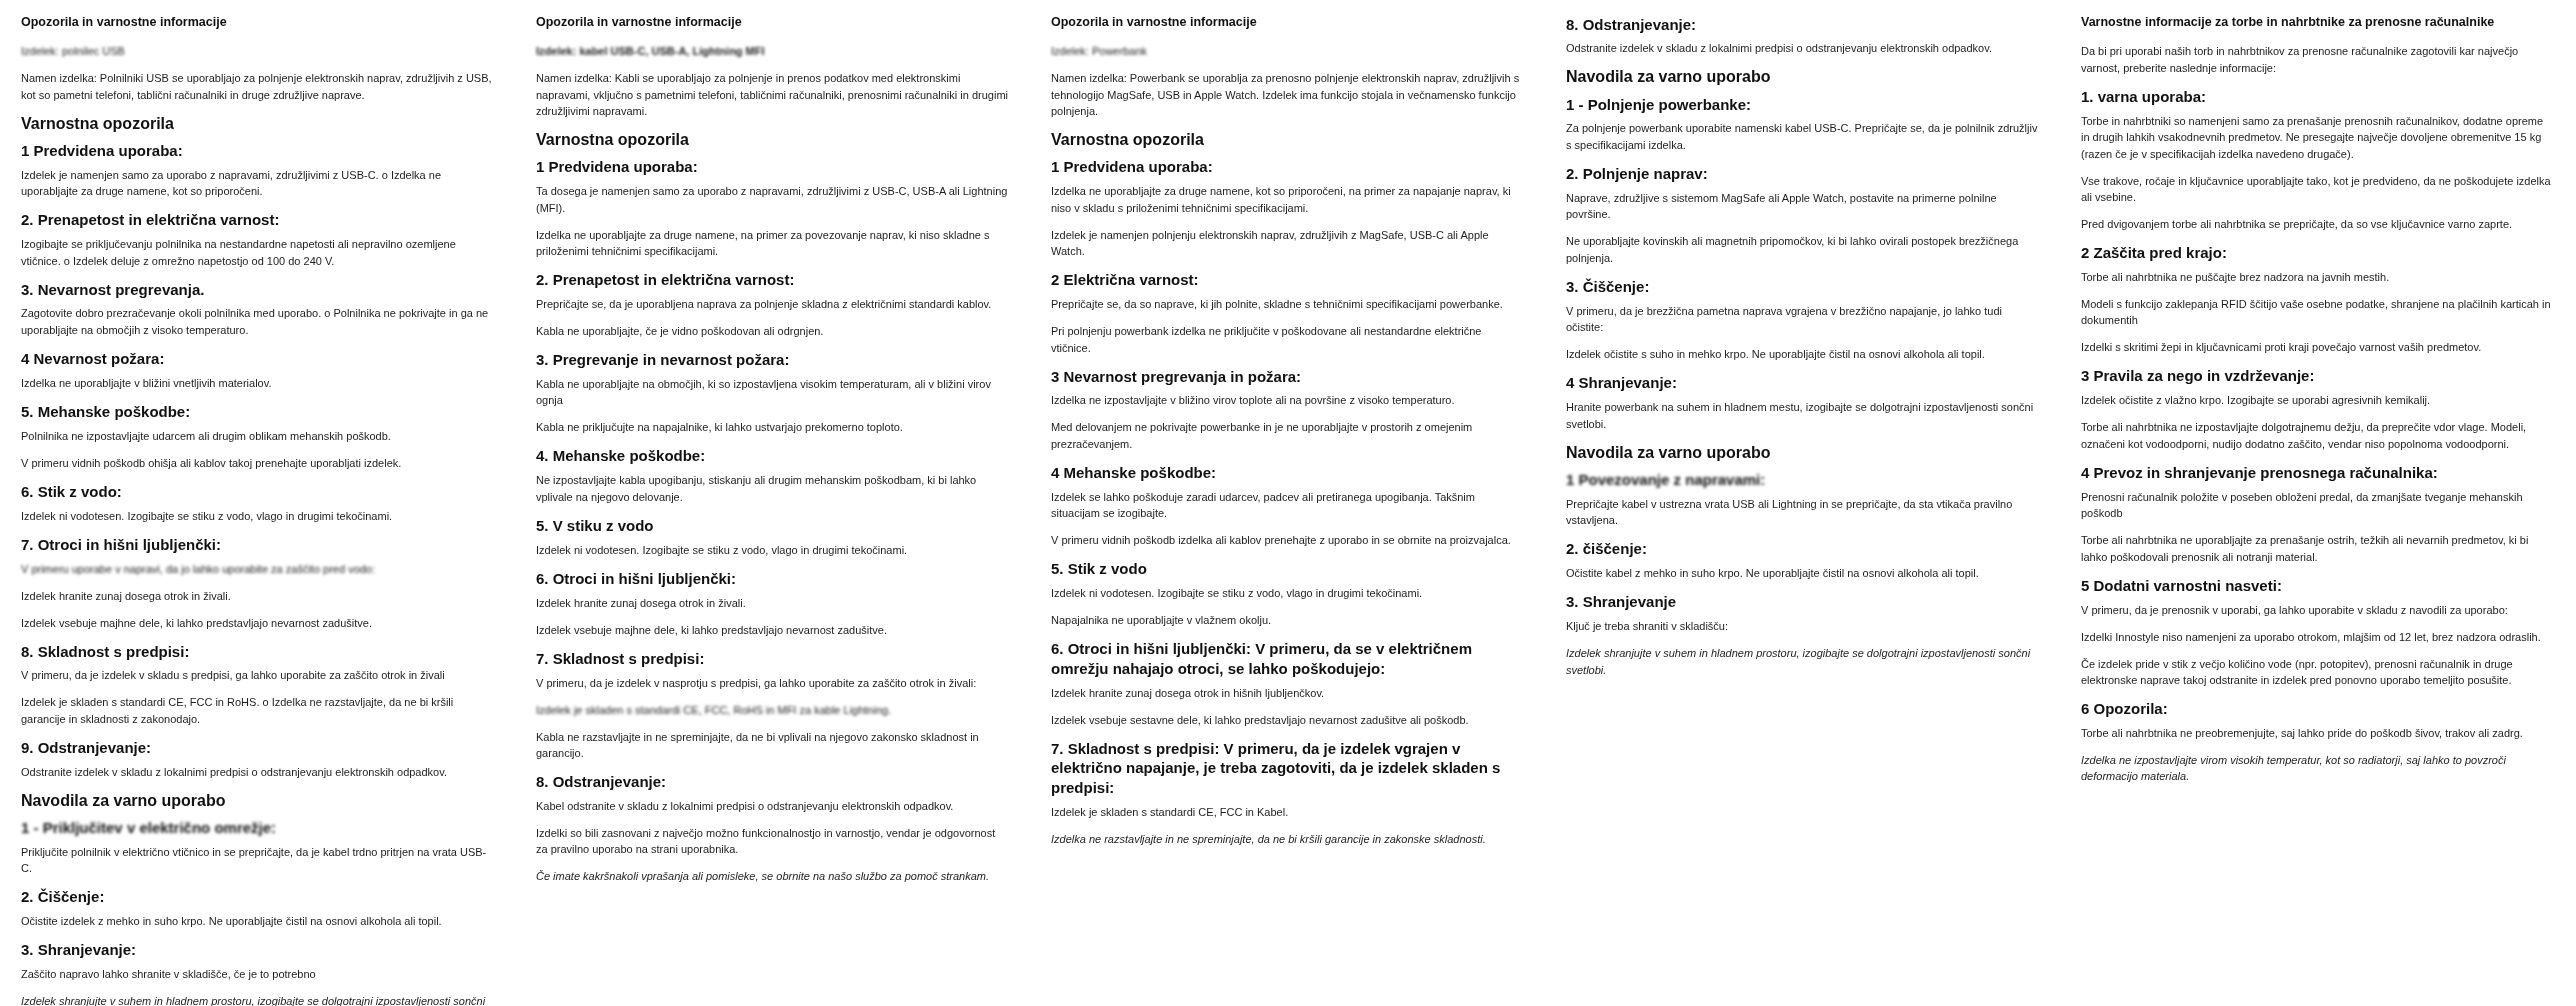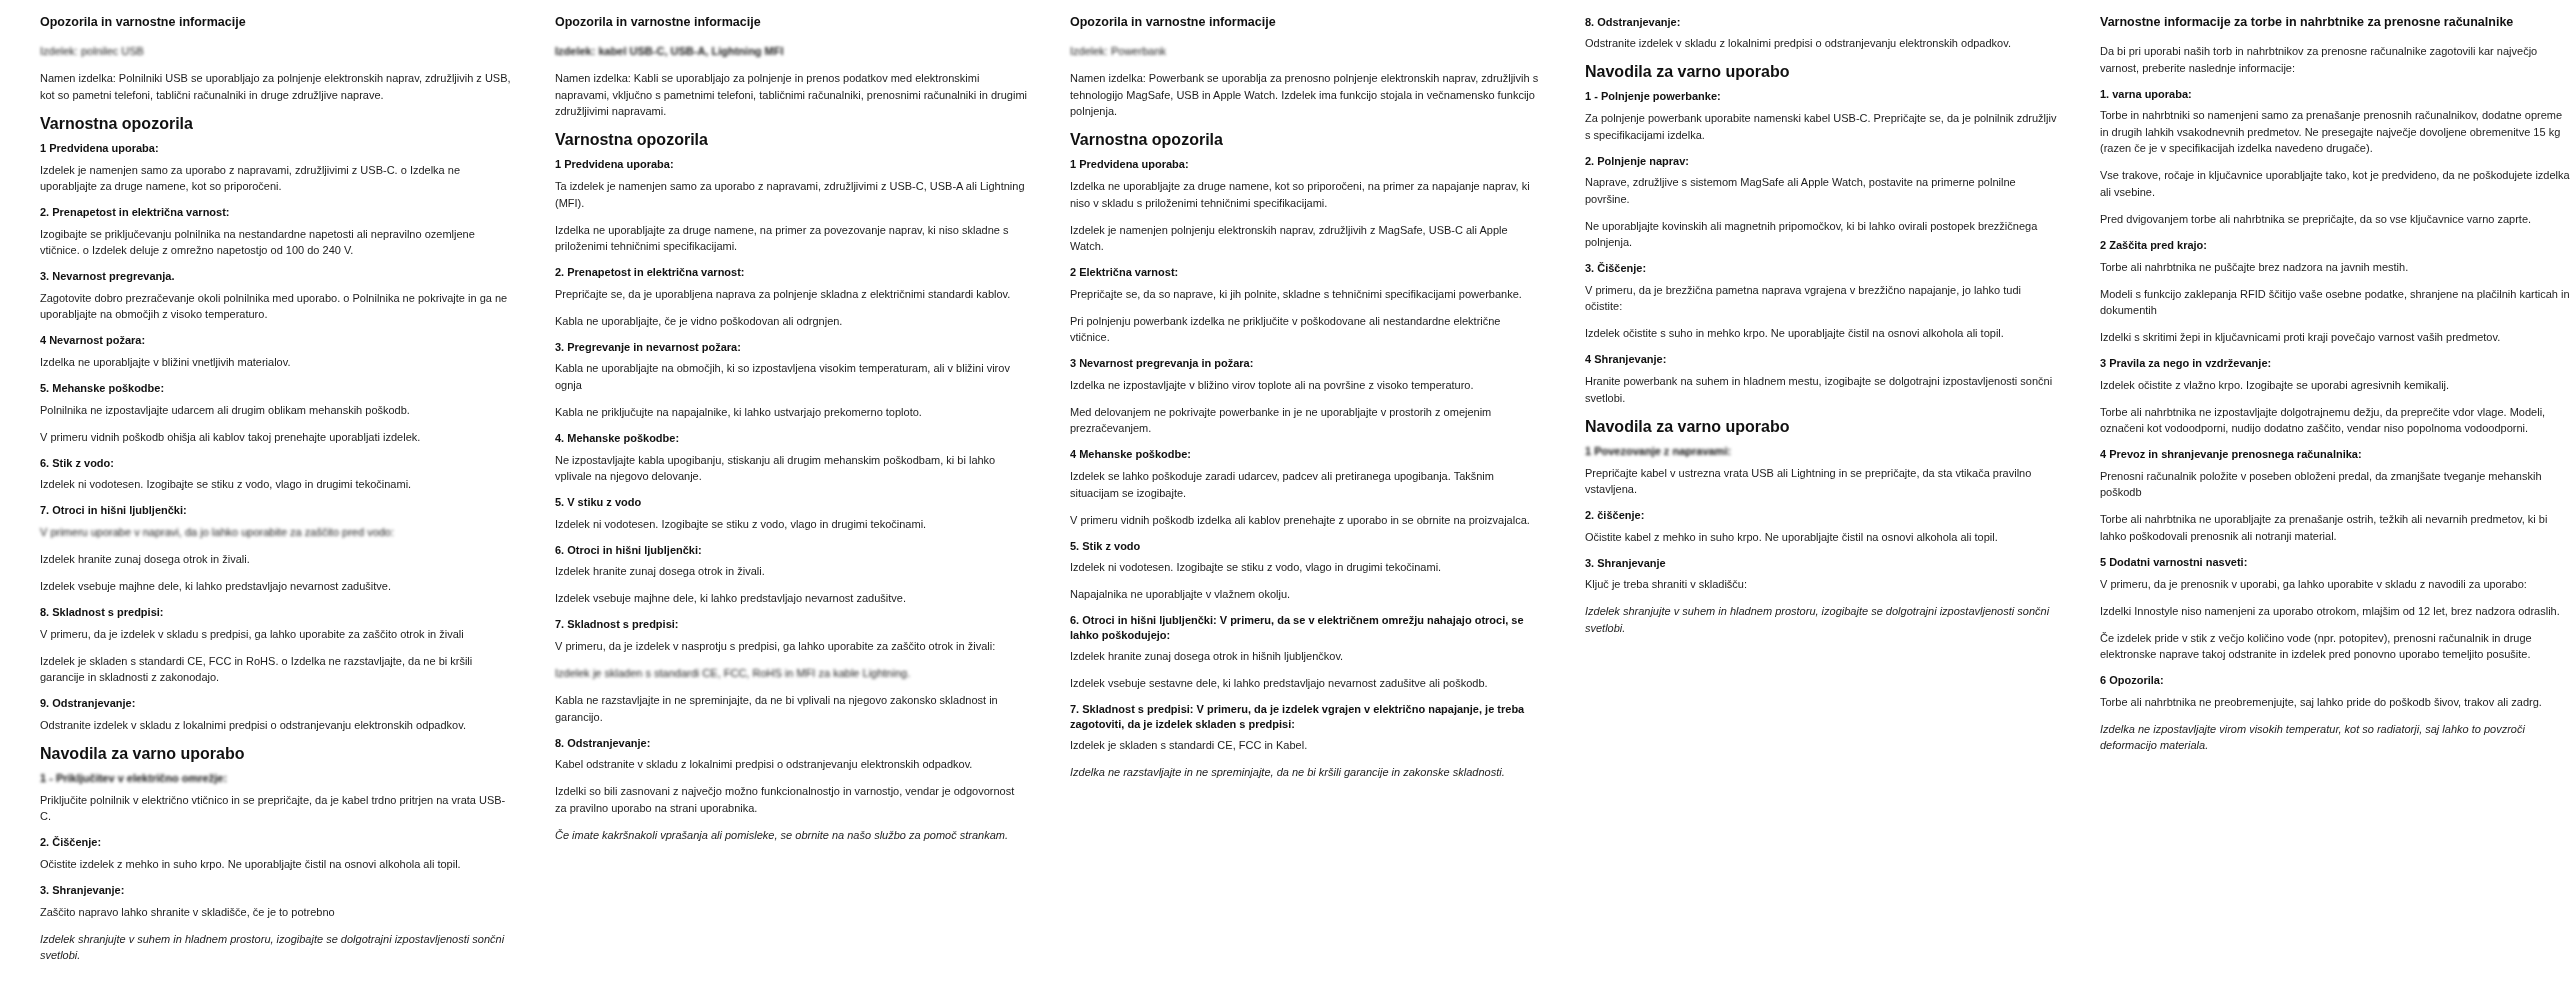--- a/index.html
+++ b/index.html
@@ -15,21 +15,20 @@
     overflow: hidden;
   }
   .page {
     display: flex;
     flex-direction: row;
     align-items: flex-start;
     width: 2476px;
     height: 1006px;
     box-sizing: border-box;
     padding: 14.5px 0 0 0;
-    margin-left: 19px;
   }
   .col {
     box-sizing: border-box;
     padding: 0 21px 0 21px;
     flex: 0 0 515px;
     width: 515px;
   }
   .col-inner {
     width: 100%;
   }
@@ -41,21 +40,21 @@
     color: #111;
   }
   .blk-head {
     font-size: 16px;
     font-weight: bold;
     line-height: 1.3;
     margin: 0 0 6.4px 0;
     color: #111;
   }
   .blk-head.sub {
-    font-size: 11px;
+    font-size: 15px;
   }
   p.para {
     font-size: 11px;
     line-height: 1.5;
     margin: 0 0 10.5px 0;
     color: #1d1d1d;
   }
   p.para:last-child {
     margin-bottom: 0;
     font-style: italic;
@@ -106,21 +105,21 @@
         <p class="para">Izdelek shranjujte v suhem in hladnem prostoru, izogibajte se dolgotrajni izpostavljenosti sončni svetlobi.</p>
       </div>
   </div>
   <div class="col">
     <div class="col-inner">
         <h2 class="doc-title">Opozorila in varnostne informacije</h2>
         <p class="para blurred" style="font-weight: bold;">Izdelek: kabel USB-C, USB-A, Lightning MFI</p>
         <p class="para">Namen izdelka: Kabli se uporabljajo za polnjenje in prenos podatkov med elektronskimi napravami, vključno s pametnimi telefoni, tabličnimi računalniki, prenosnimi računalniki in drugimi združljivimi napravami.</p>
         <div class="blk-head">Varnostna opozorila</div>
         <div class="blk-head sub">1 Predvidena uporaba:</div>
-        <p class="para">Ta izdelek je namenjen samo za uporabo z napravami, združljivimi z USB-C, USB-A ali Lightning (MFI).</p>
+        <p class="para">Ta dosega je namenjen samo za uporabo z napravami, združljivimi z USB-C, USB-A ali Lightning (MFI).</p>
         <p class="para">Izdelka ne uporabljajte za druge namene, na primer za povezovanje naprav, ki niso skladne s priloženimi tehničnimi specifikacijami.</p>
         <div class="blk-head sub">2. Prenapetost in električna varnost:</div>
         <p class="para">Prepričajte se, da je uporabljena naprava za polnjenje skladna z električnimi standardi kablov.</p>
         <p class="para">Kabla ne uporabljajte, če je vidno poškodovan ali odrgnjen.</p>
         <div class="blk-head sub">3. Pregrevanje in nevarnost požara:</div>
         <p class="para">Kabla ne uporabljajte na območjih, ki so izpostavljena visokim temperaturam, ali v bližini virov ognja</p>
         <p class="para">Kabla ne priključujte na napajalnike, ki lahko ustvarjajo prekomerno toploto.</p>
         <div class="blk-head sub">4. Mehanske poškodbe:</div>
         <p class="para">Ne izpostavljajte kabla upogibanju, stiskanju ali drugim mehanskim poškodbam, ki bi lahko vplivale na njegovo delovanje.</p>
         <div class="blk-head sub">5. V stiku z vodo</div>

